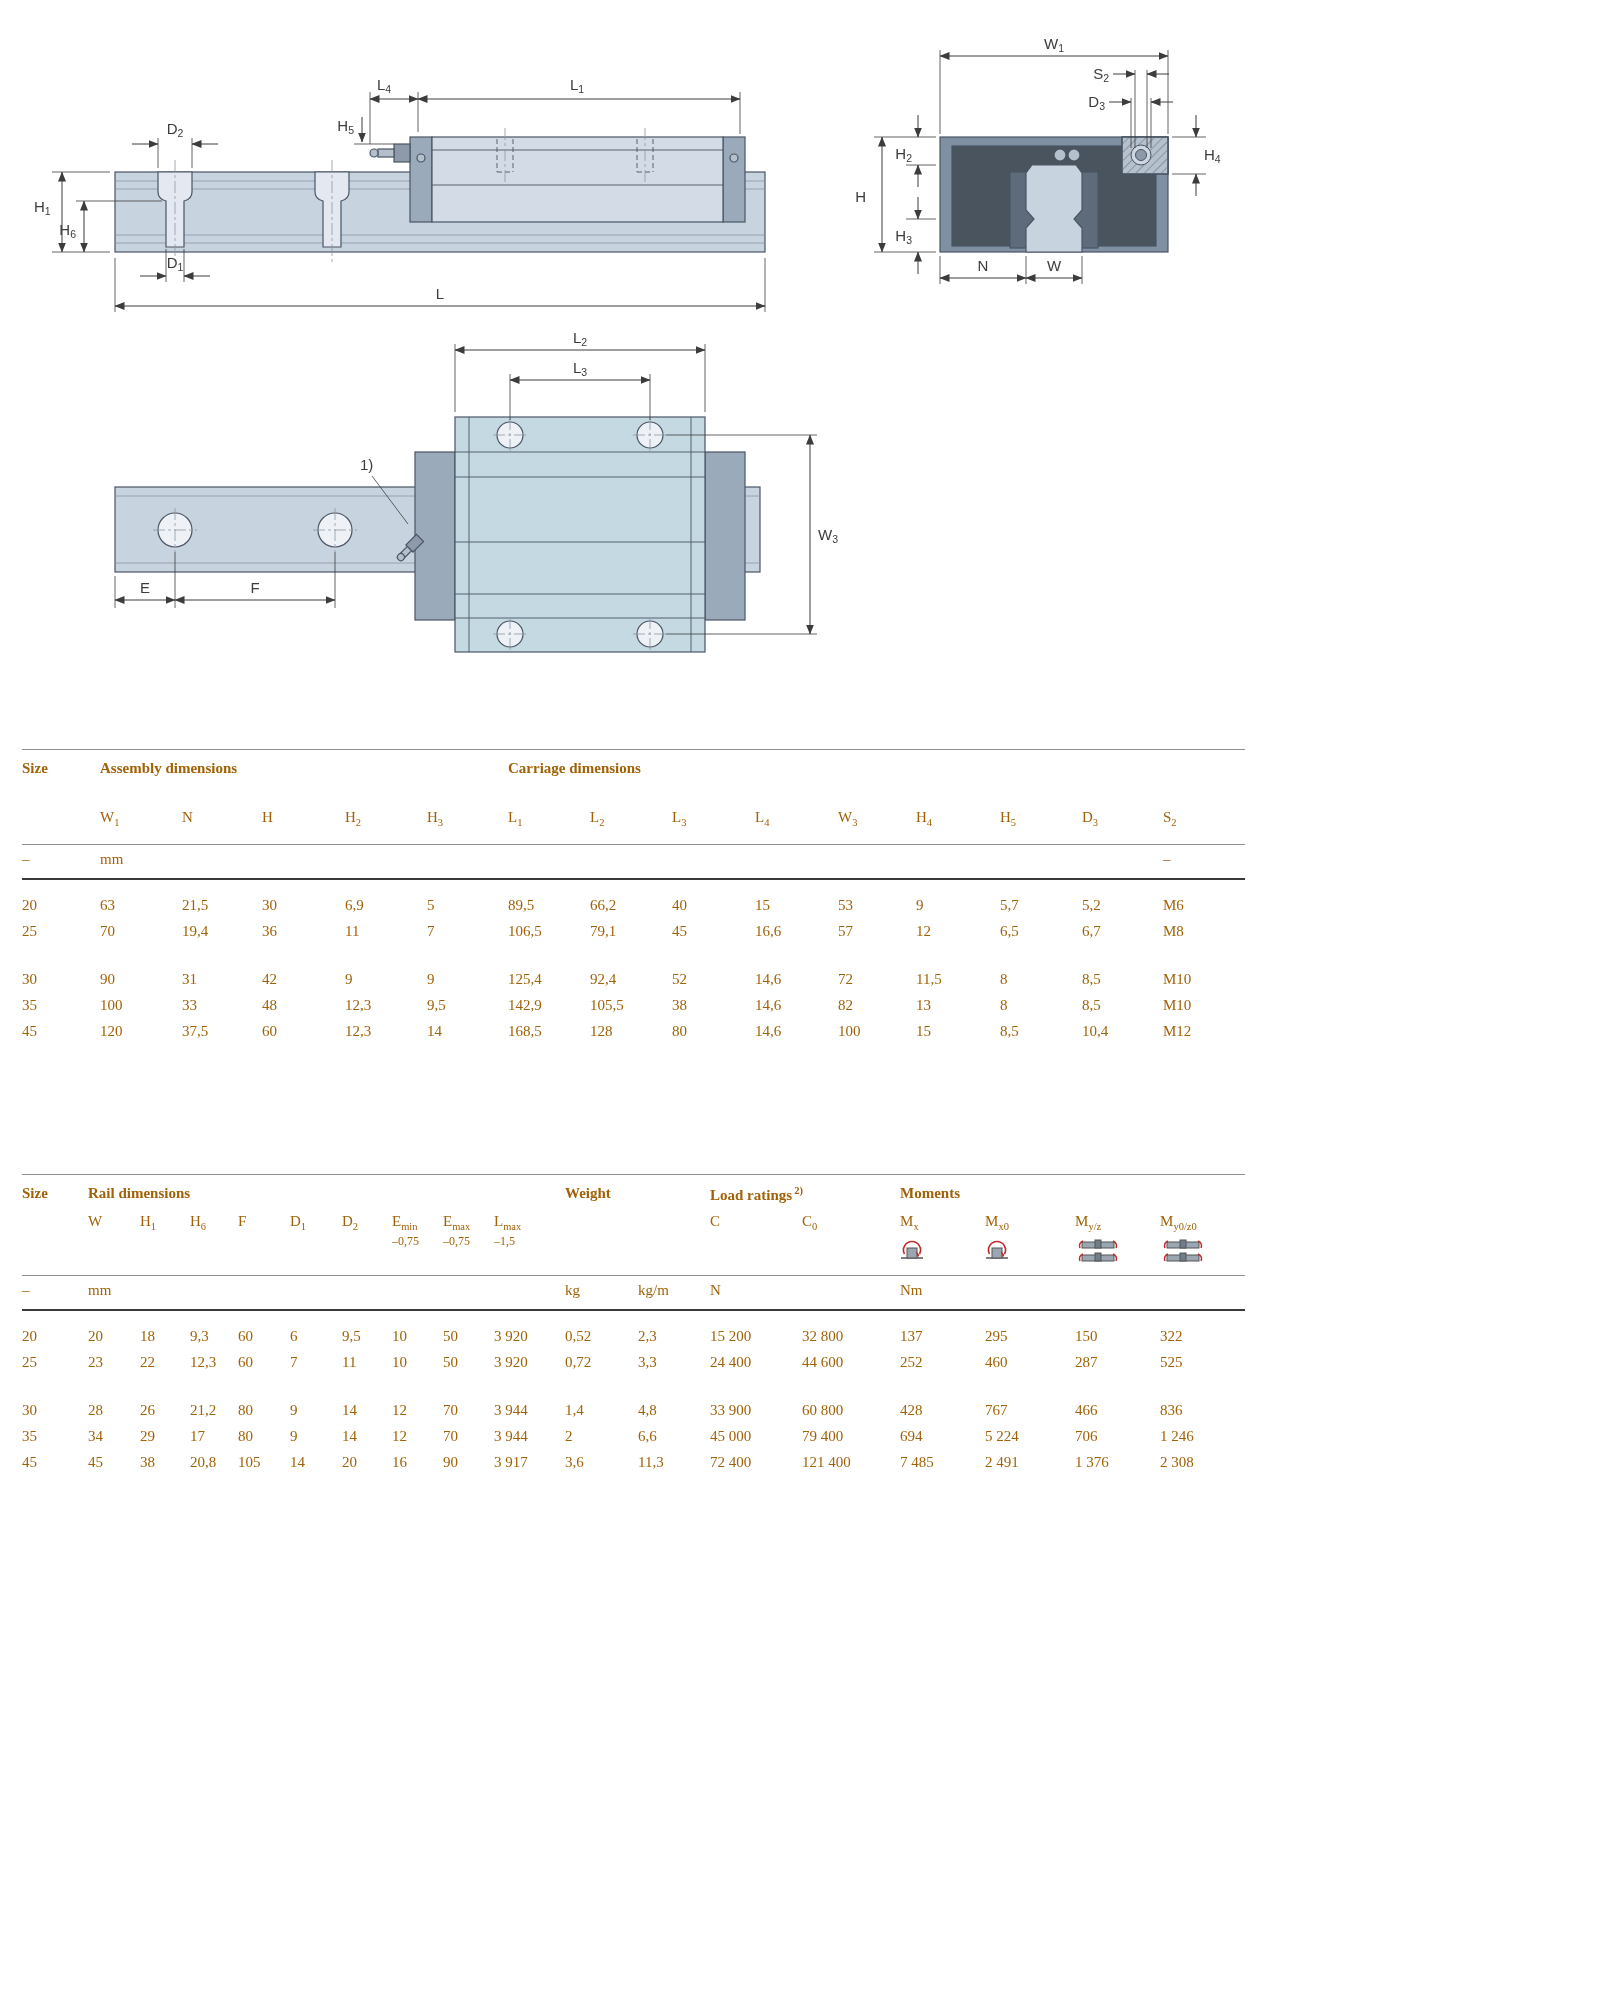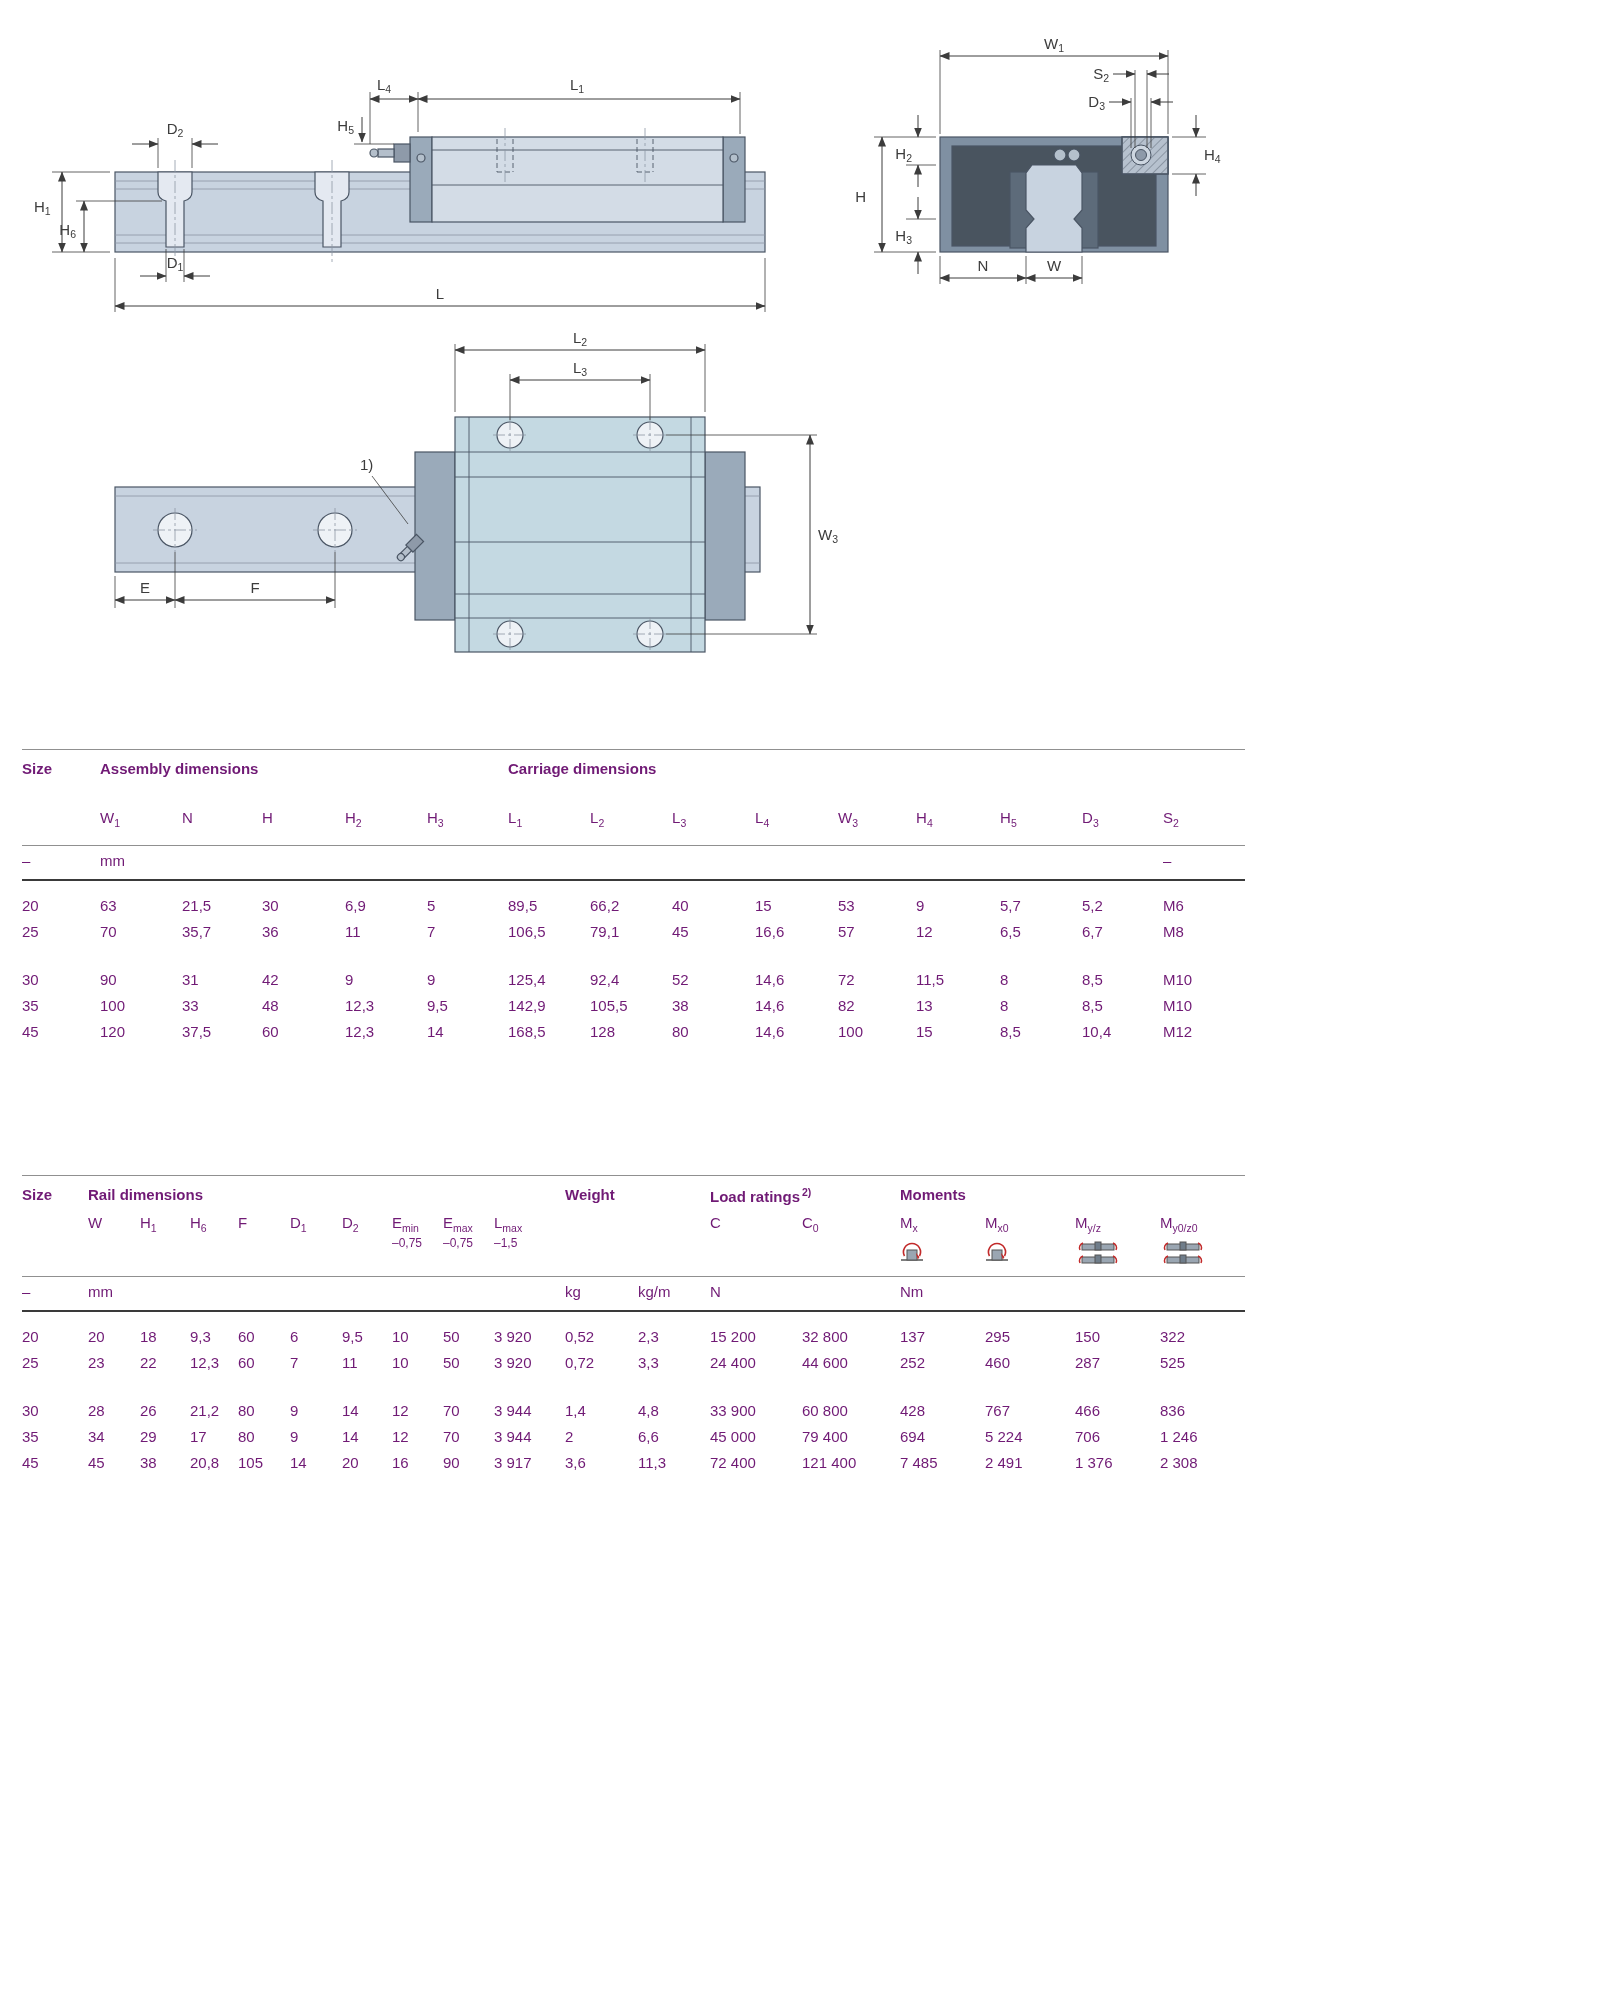--- a/index.html
+++ b/index.html
@@ -24,21 +24,21 @@
   svg .ring{fill:#cdd6e0;stroke:#4a5564;stroke-width:1;}
   svg .ring2{fill:#8e9aa9;stroke:#4a5564;stroke-width:1;}
   svg .thin{stroke:#8a95a3;stroke-width:0.8;fill:none;}
   svg .mid{stroke:#4a5564;stroke-width:0.9;fill:none;}
   svg .dashed line{stroke:#4a5564;stroke-width:0.9;stroke-dasharray:5 3;}
   svg .cl{stroke:#8d97a5;stroke-width:0.8;stroke-dasharray:12 3 3 3;fill:none;}
   svg .ext{stroke:#3c3c3c;stroke-width:0.8;fill:none;}
   svg .dim{stroke:#3c3c3c;stroke-width:1;fill:none;}
   svg text.dl{font-size:15px;fill:#3c3c3c;}
   svg tspan.sb{font-size:10.5px;}
-  table.dims{border-collapse:collapse;table-layout:fixed;width:1223px;font-size:15px;color:#701a75;}
+  table.dims{border-collapse:collapse;table-layout:fixed;width:1223px;font-size:15px;color:#a16207;font-family:Liberation Serif, serif;}
   table.dims th,table.dims td{text-align:left;font-weight:normal;vertical-align:top;padding:0;white-space:nowrap;}
   table.dims sub{font-size:10.5px;}
   table.dims sup{font-size:10.5px;margin-left:2px;}
   tr.group-row th{border-top:1px solid #909090;padding-top:10px;font-weight:bold;padding-bottom:6px;}
   .t1{margin-top:72px;}
   .t2{margin-top:130px;}
   .t1 tr.sym-row th{padding:26px 0 16px;}
   .t2 tr.sub-row th{padding:4px 0 0;}
   .t2 tr.sym-row th{padding:3px 0 0;}
   .t2 tr.tol-row th{font-size:12px;padding:2px 0 6px;vertical-align:top;margin-left:12px;}
@@ -366,21 +366,21 @@
           <td>15</td>
           <td>53</td>
           <td>9</td>
           <td>5,7</td>
           <td>5,2</td>
           <td>M6</td>
         </tr>
         <tr>
           <td class="size-col">25</td>
           <td>70</td>
-          <td>35,7</td>
+          <td>19,4</td>
           <td>36</td>
           <td>11</td>
           <td>7</td>
           <td>106,5</td>
           <td>79,1</td>
           <td>45</td>
           <td>16,6</td>
           <td>57</td>
           <td>12</td>
           <td>6,5</td>

